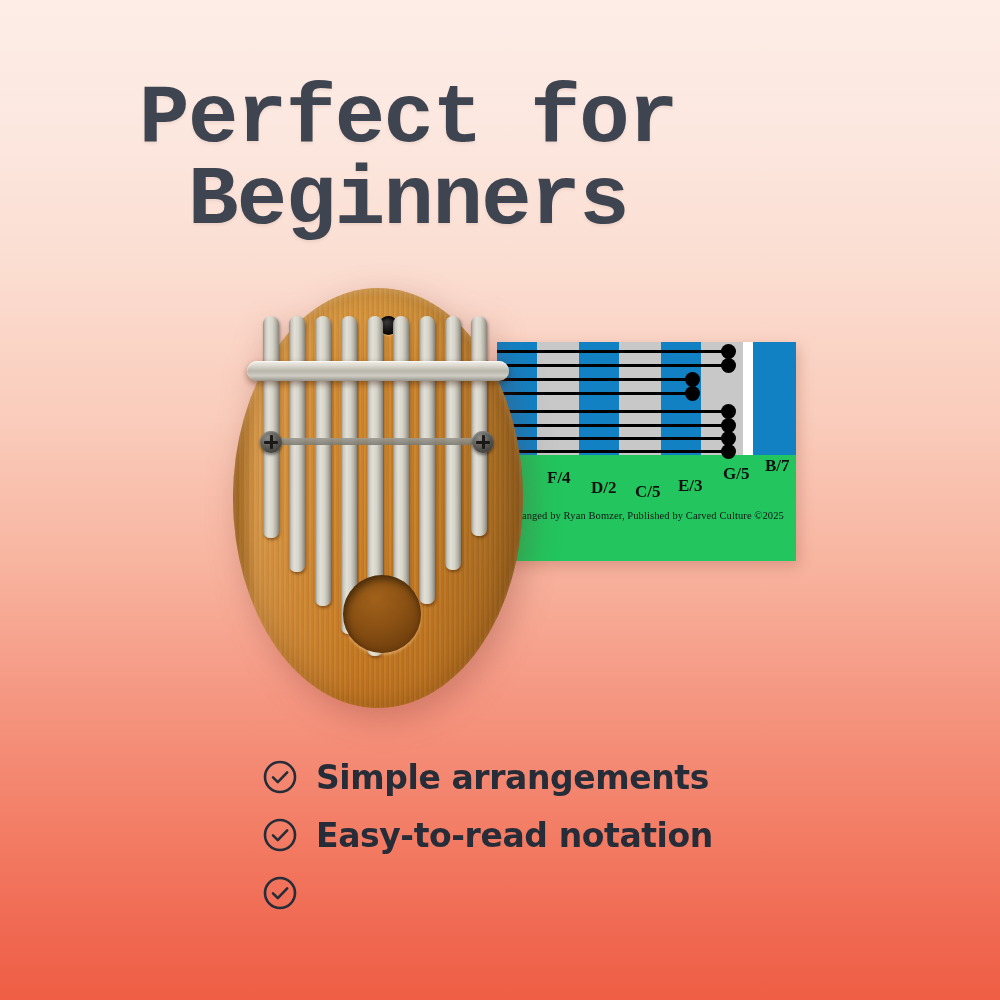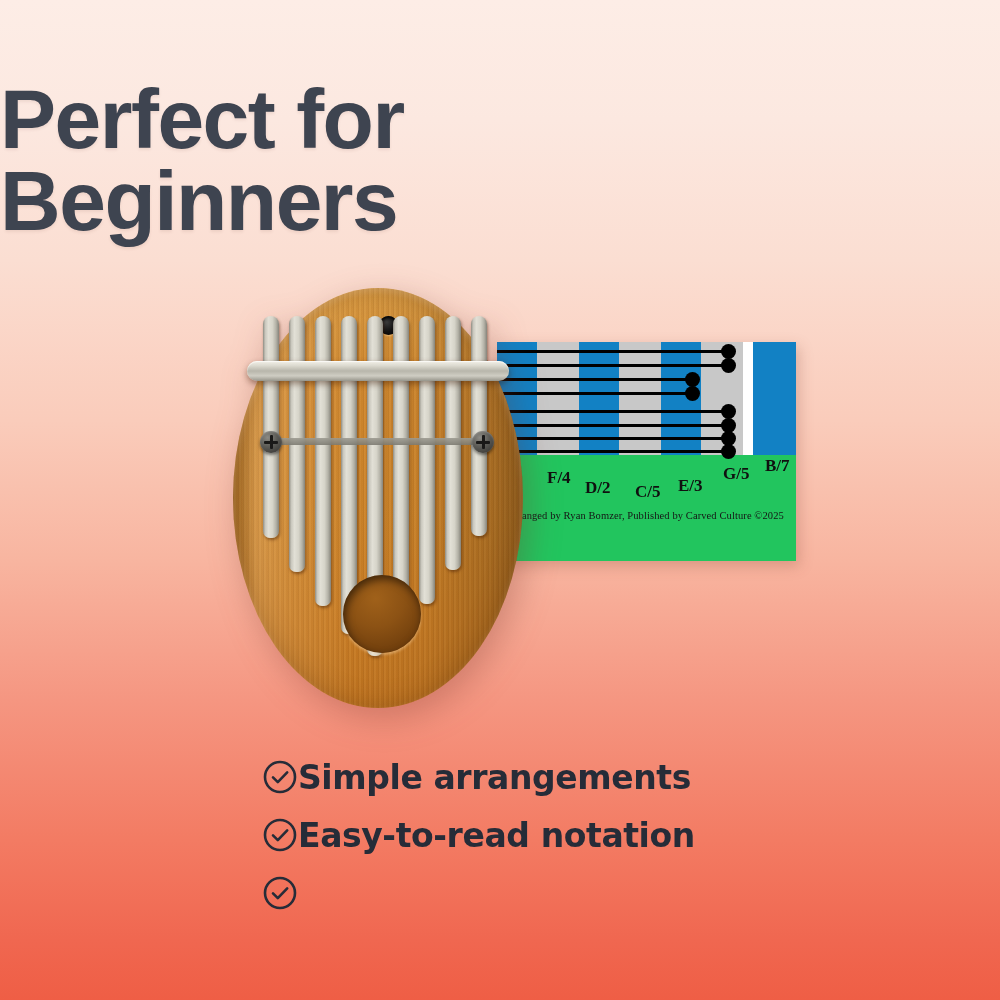--- a/index.html
+++ b/index.html
@@ -17,27 +17,27 @@
       #F59681 70%,
       #F37B63 84%,
       #F06750 94%,
       #EF5E45 100%);
   }
 
   
   .headline{
     position:absolute;
     top:78px; left:0; width:816px;
-    text-align:left;
+    text-align:center;
     color:#3E4450;
     font-weight:bold;
     font-size:84px;
     line-height:0.98;
     letter-spacing:-1.5px;
-    font-family:Liberation Sans, sans-serif;
+    font-family:Liberation Mono, monospace;
     text-shadow:0 2px 3px rgba(120,70,60,0.10);
   }
   .headline .l2{ display:block; }
 
   
   .sheet-card{
     position:absolute;
     left:497px; top:342px;
     width:299px; height:219px;
     background:#22c55e;
@@ -194,20 +194,21 @@
   
   .checklist{
     position:absolute;
     left:262px; top:748px;
     width:520px;
   }
   .check-row{
     display:flex;
     align-items:center;
     height:58px;
+    gap:18px;
   }
   .check-icon{
     width:36px; height:36px;
     flex:0 0 36px;
     display:block;
   }
   .check-label{
     color:#262C38;
     font-weight:bold;
     font-size:33px;
@@ -248,21 +249,21 @@
       <div class="note-dot" style="left: 224px; top: 62px;"></div>
       <div class="staff-line" style="top: 82px; width: 232px;"></div>
       <div class="note-dot" style="left: 224px; top: 76px;"></div>
       <div class="staff-line" style="top: 95px; width: 232px;"></div>
       <div class="note-dot" style="left: 224px; top: 89px;"></div>
       <div class="staff-line" style="top: 108px; width: 232px;"></div>
       <div class="note-dot" style="left: 224px; top: 102px;"></div>
     </div>
   <div class="note-labels" id="note-labels">
       <div class="note-label" style="left: 50px; top: 16px;">F/4</div>
-      <div class="note-label" style="left: 88px; top: 26px;">D/2</div>
+      <div class="note-label" style="left: 94px; top: 26px;">D/2</div>
       <div class="note-label" style="left: 138px; top: 30px;">C/5</div>
       <div class="note-label" style="left: 181px; top: 24px; text-align: center;">E/3</div>
       <div class="note-label" style="left: 226px; top: 12px;">G/5</div>
       <div class="note-label" style="left: 268px; top: 4px;">B/7</div>
     </div>
   <div class="sheet-credit">Arranged by Ryan Bomzer, Published by Carved Culture ©2025</div>
 </div>
 
 <div class="kalimba-wrap">
   <div class="kalimba-body"></div>

